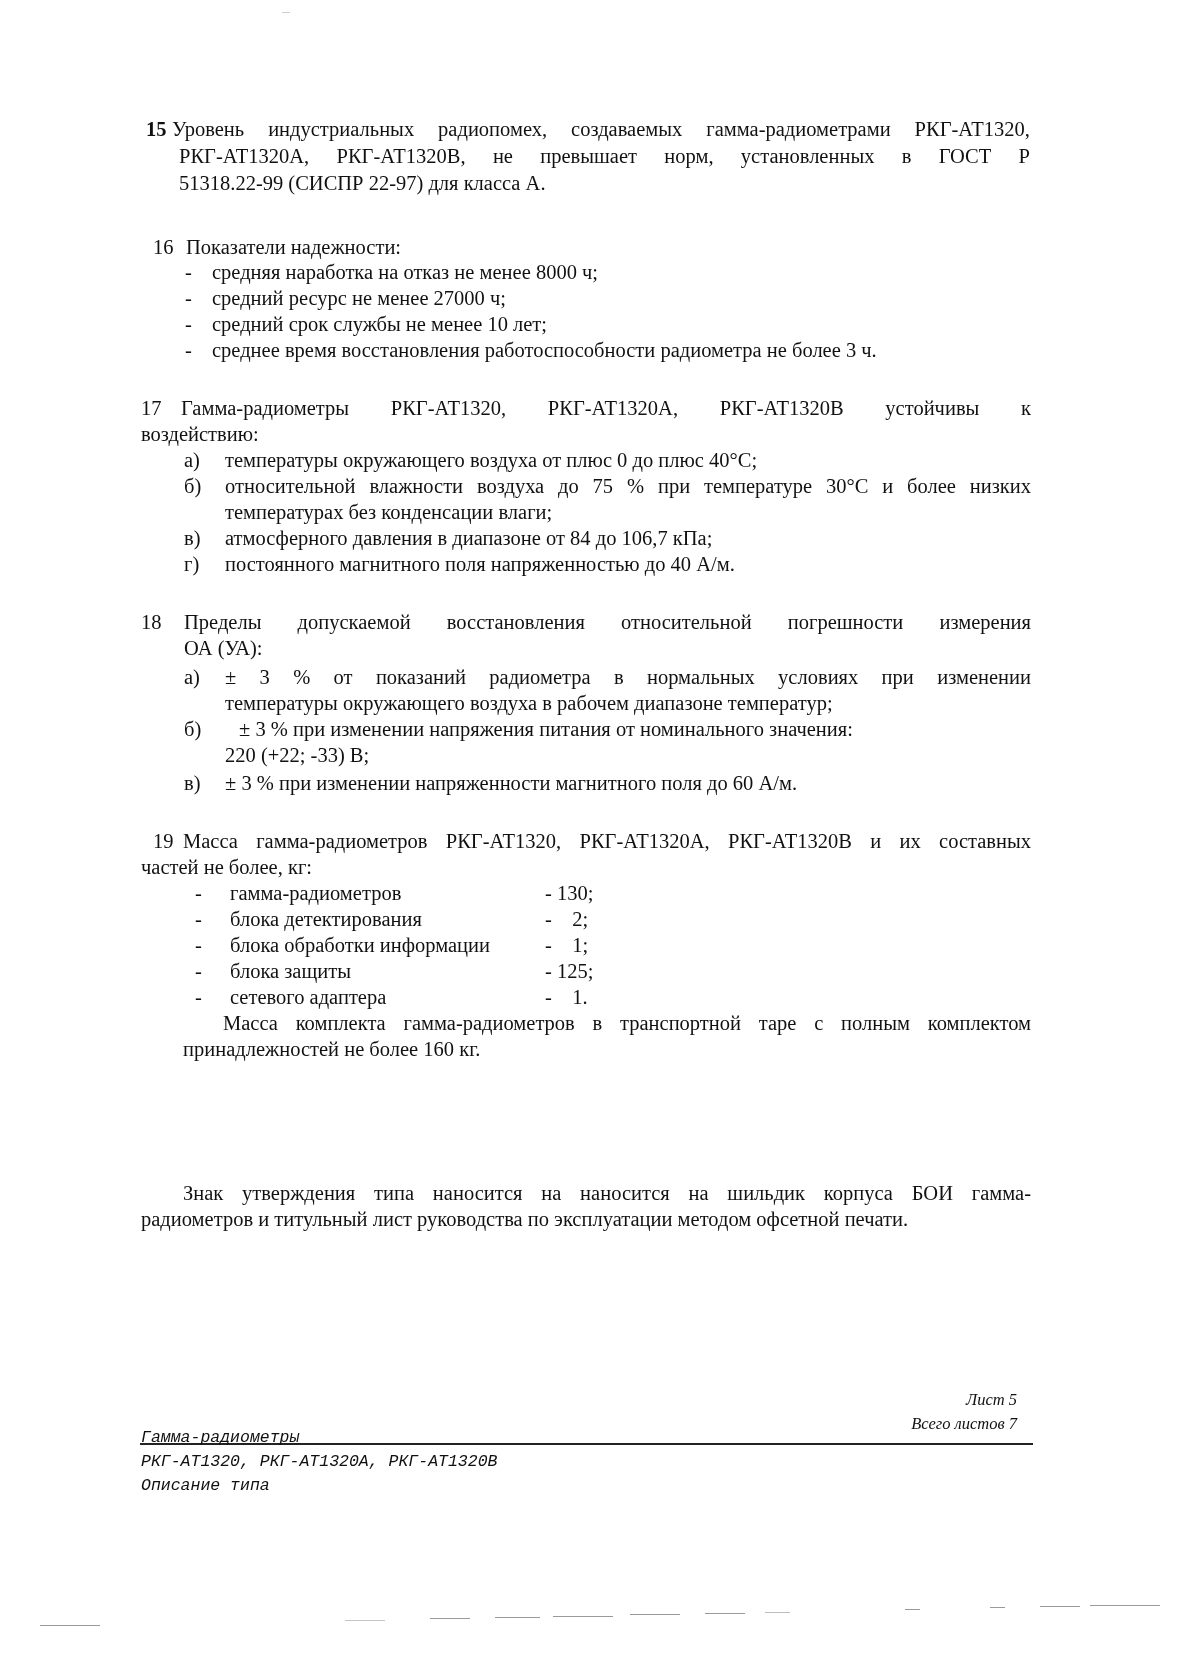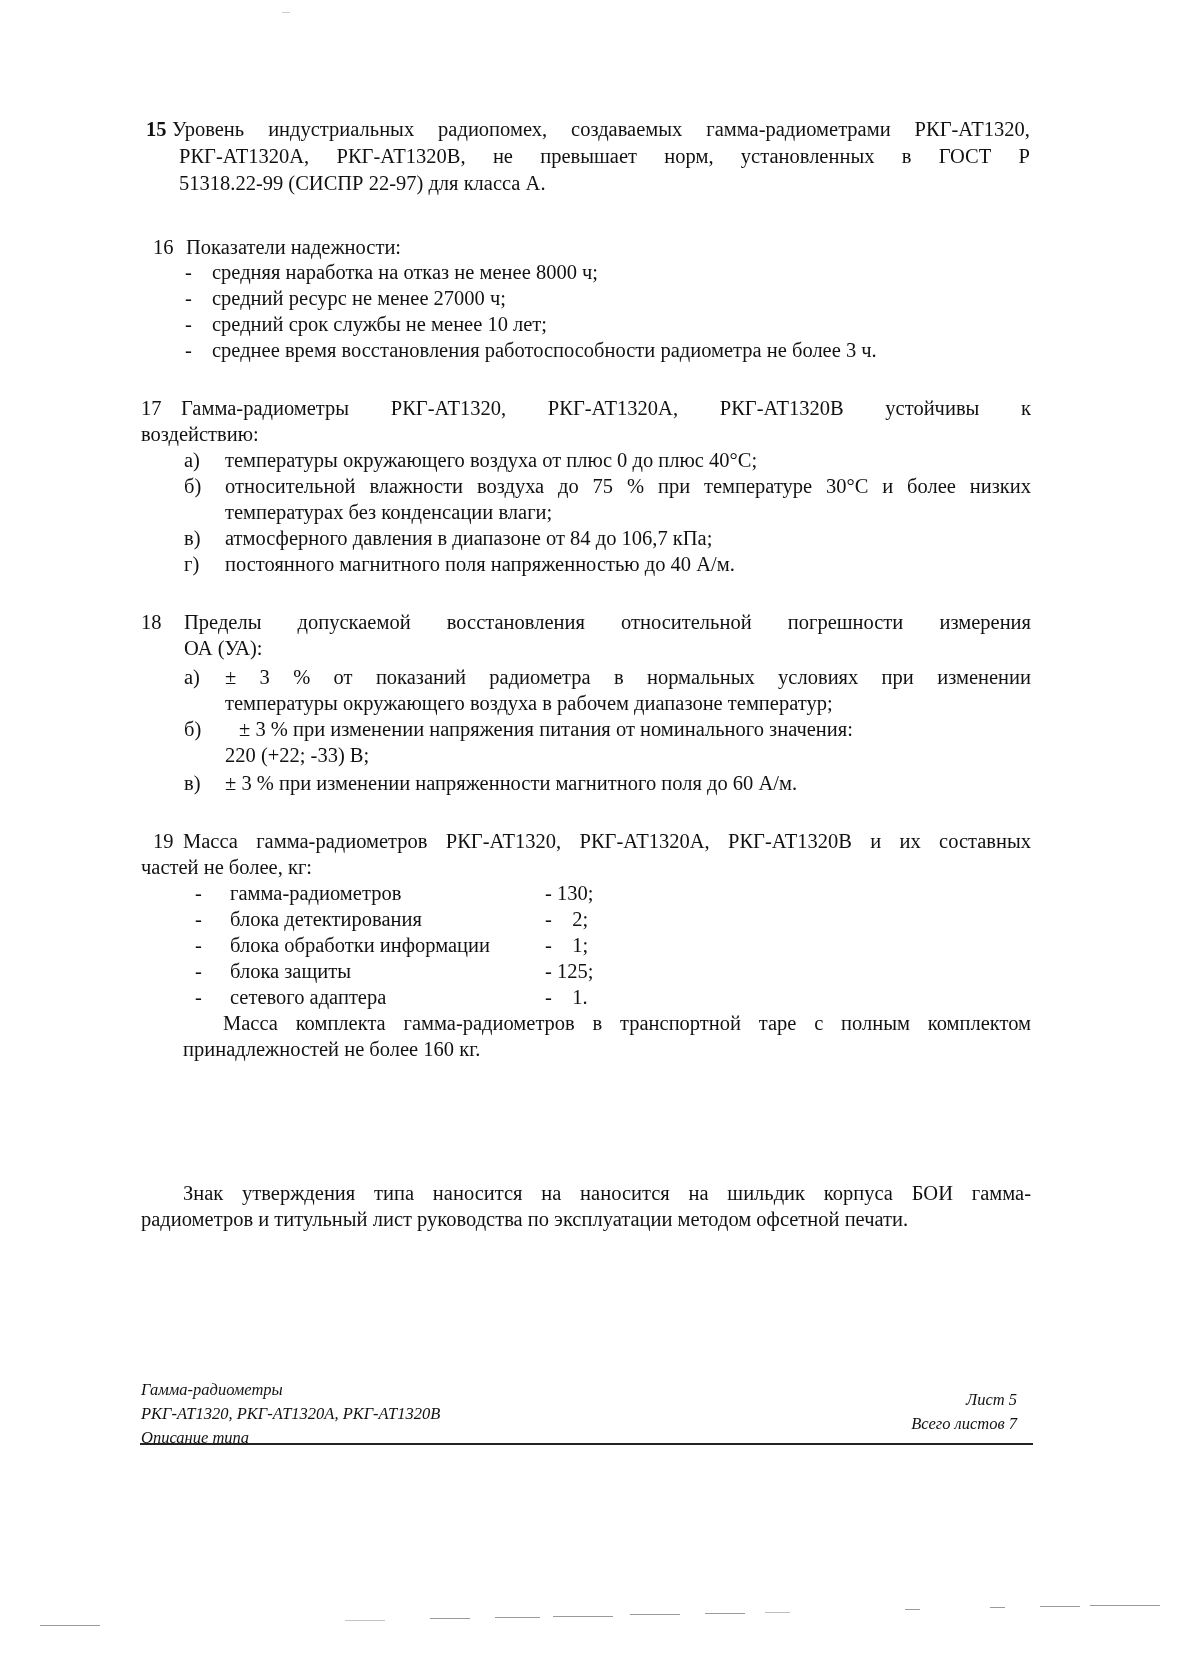--- a/index.html
+++ b/index.html
@@ -114,21 +114,21 @@
     <div class="line just" style="left:223px; top:1010px; width:808px;">Масса комплекта гамма-радиометров в транспортной таре с полным комплектом</div>
     <div class="line" style="left:183px; top:1036px;">принадлежностей не более 160 кг.</div>
   </div>
 
   <div>
     <div class="line just" style="left:183px; top:1180px; width:848px;">Знак утверждения типа наносится на наносится на шильдик корпуса БОИ гамма-</div>
     <div class="line" style="left:141px; top:1206px;">радиометров и титульный лист руководства по эксплуатации методом офсетной печати.</div>
   </div>
 
   <div class="footer-rule"></div>
-  <div class="footer" style="left:141px; top:1378px;">
+  <div class="footer" style="left:141px; top:1426px;font-family:Liberation Mono, monospace;">
     <div>Гамма-радиометры</div>
     <div>РКГ-АТ1320, РКГ-АТ1320А, РКГ-АТ1320В</div>
     <div>Описание типа</div>
   </div>
   <div class="footer right" style="left:800px; width:217px; top:1388px;">
     <div>Лист 5</div>
     <div>Всего листов 7</div>
   </div>
 
   <div class="scan" style="left:282px; top:12px; width:8px; background:#cfcfcf;"></div>

